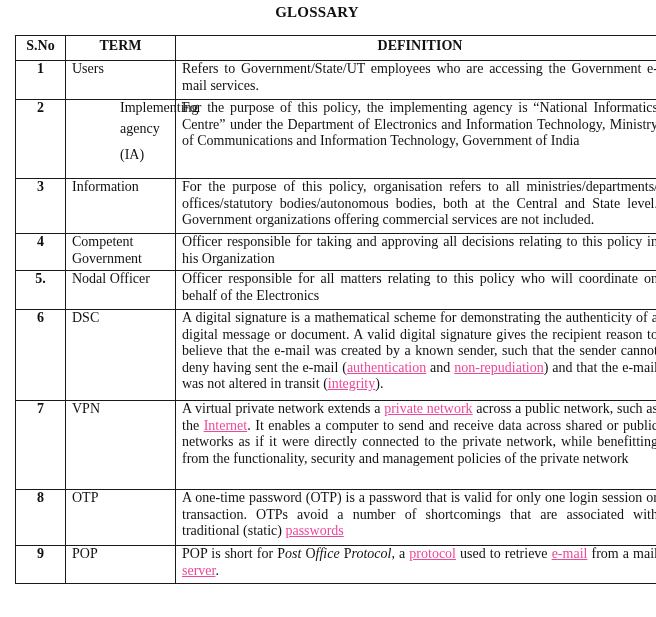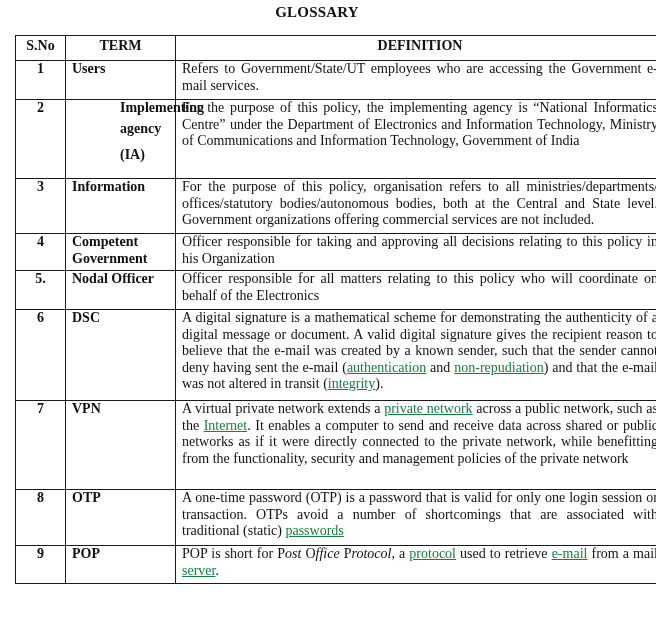--- a/index.html
+++ b/index.html
@@ -50,36 +50,36 @@
     }
     col.c-sno { width: 50px; }
     col.c-term { width: 110px; }
     col.c-def { width: 489px; }
     td.sno {
       text-align: center;
       font-weight: bold;
       padding-top: 4px;
     }
     td.term {
-      font-weight: bold;
+      font-weight: normal;
       padding-top: 4px;
       padding-left: 6px;
       padding-right: 2px;
     }
     td.def {
       text-align: justify;
       padding-top: 4px;
       padding-right: 6px;
       padding-left: 6px;
       margin-left: 48px;
     }
     .b { font-weight: normal; }
     .i { font-style: italic; }
     a.lnk {
-      color: #15803d;
+      color: #ec4899;
       text-decoration: underline;
       cursor: pointer;
     }
     tr.r1 td { height: 38px; }
     tr.r2 td { height: 78px; }
     tr.r3 td { height: 54px; }
     tr.r4 td { height: 36px; }
     tr.r5 td { height: 38px; }
     tr.r6 td { height: 90px; }
     tr.r7 td { height: 88px; }

